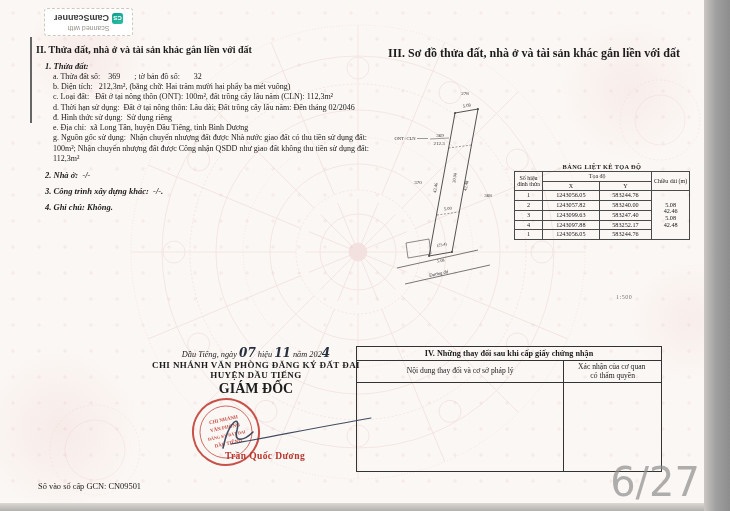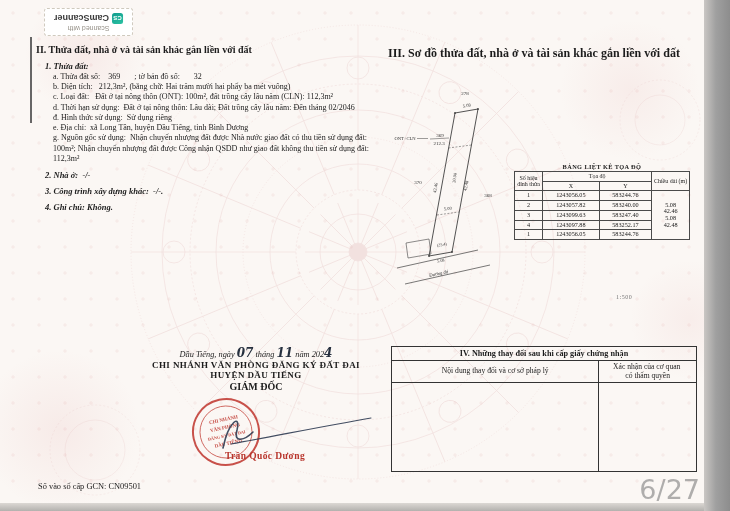--- a/index.html
+++ b/index.html
@@ -31,36 +31,36 @@
   .coords th,.coords td{border:.8px solid #4a4a4a;font-size:6.2px;font-weight:normal;
     text-align:center;padding:1px 0;line-height:1.1;}
   .coords th{font-size:6px;}
   .len-cell{padding:0 !important;}
   .len-wrap{display:flex;flex-direction:column;justify-content:space-around;height:100%;}
   
   .signing{position:absolute;left:130px;top:346px;width:252px;text-align:center;z-index:3;}
   .date-line{font-size:8.3px;font-style:italic;}
   .hw{font-family:"DejaVu Serif",serif;font-weight:bold;font-style:italic;font-size:12px;color:#26303f;}
   .office{font-size:9px;font-weight:bold;letter-spacing:.4px;margin-top:0;}
-  .role{font-size:10px;font-weight:bold;margin-top:1px;}
+  .role{font-size:14px;font-weight:bold;margin-top:1px;}
   .stamp{position:absolute;left:183px;top:396px;z-index:4;}
   .sig{position:absolute;left:185px;top:398px;z-index:5;}
   .signer{position:absolute;left:183px;top:451px;width:164px;text-align:center;
     font-size:9.5px;font-weight:bold;color:#b8352c;letter-spacing:.4px;z-index:5;}
   
-  .sec4{position:absolute;left:391px;top:346px;width:306px;z-index:3;}
+  .sec4{position:absolute;left:356px;top:346px;width:306px;z-index:3;}
   .sec4 table{border-collapse:collapse;width:100%;}
   .sec4 td,.sec4 th{border:.9px solid #333;}
   .sec4-title{font-size:8.2px;font-weight:bold;text-align:center;padding:2px 2px;}
   .sec4 th{font-size:7.6px;font-weight:normal;text-align:center;padding:2px 10px;line-height:1.15;}
   .sec4 .body-cell{height:86px;}
   
   .gcn{position:absolute;left:38px;top:482px;font-size:8.4px;z-index:3;}
   .pagenum{position:absolute;right:30px;bottom:6px;font-family:"DejaVu Sans",sans-serif;
-    font-size:27px;color:#8f8f8f;opacity:.7;z-index:7;}
+    font-size:40px;color:#8f8f8f;opacity:.7;z-index:7;}
   
   .edge-right{position:absolute;right:0;top:0;width:26px;height:100%;z-index:6;
     background:linear-gradient(90deg,#cac7c4,#a0a0a0 45%,#8d8d8d);}
   .edge-bottom{position:absolute;left:0;bottom:0;width:100%;height:8px;z-index:5;
     background:linear-gradient(180deg,#dcd8d4,#b3b1ae);}
   .fold-line{position:absolute;left:30px;top:37px;width:1.5px;height:86px;background:#4c4c4c;opacity:.85;z-index:4;}
   .badge{position:absolute;left:44px;top:8px;transform:rotate(180deg);z-index:8;
     background:#fff;border:1px dashed #cfc9bd;border-radius:3px;padding:3px 9px 4px 9px;}
   .badge-line1{font-family:"Liberation Sans",sans-serif;font-size:7px;color:#979289;text-align:center;}
   .badge-line2{display:flex;align-items:center;gap:3px;margin-top:1px;}
@@ -244,21 +244,21 @@
         <td>583244.76</td>
       </tr>
     </tbody>
       </table>
   </div>
 
   <div class="signing">
     <div class="date-line">
       <span>Dầu Tiếng, ngày</span>
       <span class="hw">07</span>
-      <span>tháng</span>
+      <span>hiệu</span>
       <span class="hw">11</span>
       <span>năm 202</span><span class="hw">4</span>
     </div>
     <div class="office">CHI NHÁNH VĂN PHÒNG ĐĂNG KÝ ĐẤT ĐAI</div>
     <div class="office">HUYỆN DẦU TIẾNG</div>
     <div class="role">GIÁM ĐỐC</div>
   </div>
 
   <svg class="stamp" width="88" height="74" viewBox="0 0 88 74">
     <g transform="rotate(-12 43 36)" stroke="#c13b33" fill="none" opacity="0.88">

